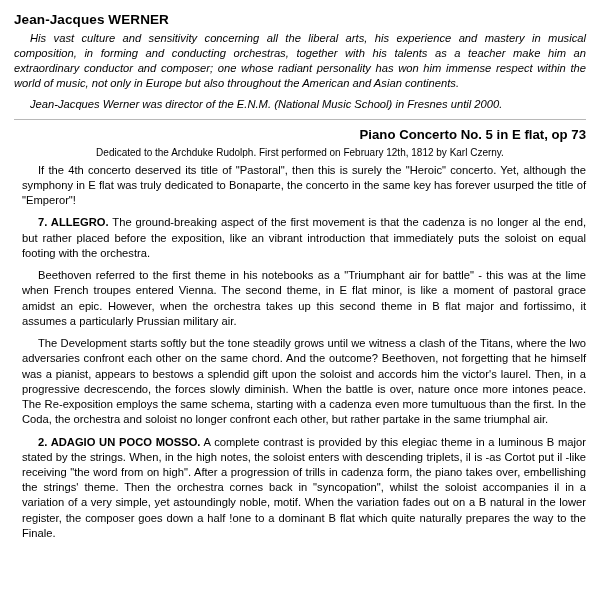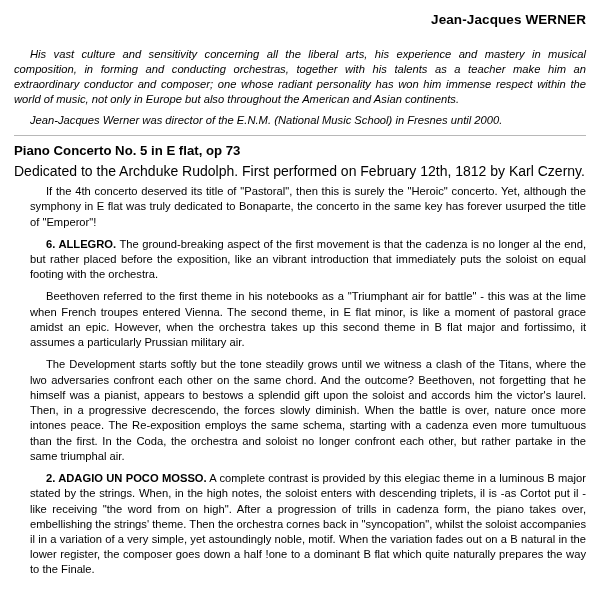--- a/index.html
+++ b/index.html
@@ -14,53 +14,53 @@
     color: #000000;
     overflow: hidden;
   }
   .page {
     width: 600px;
     height: 600px;
     box-sizing: border-box;
     padding: 10px 14px 0 14px;
   }
   .title {
-    text-align: right;
+    text-align: left;
     font-weight: bold;
     font-size: 13.5px;
-    margin: 2px 0 20px 0;
+    margin: 2px 0 4px 0;
     letter-spacing: 0.1px;
   }
   .bio p {
     margin: 0 0 6px 0;
     font-style: italic;
     font-size: 11.2px;
     line-height: 1.33;
     text-align: justify;
     text-indent: 16px;
   }
   .divider {
     border: none;
     border-top: 1px solid #b8b8b8;
     margin: 8px 0 7px 0;
   }
   .section-title {
-    text-align: left;
+    text-align: right;
     font-weight: bold;
     font-size: 13.2px;
     margin: 2px 0 4px 0;
   }
   .dedication {
-    text-align: left;
-    font-size: 14px;
+    text-align: center;
+    font-size: 10px;
     line-height: 1.33;
     margin: 0 0 3px 0;
   }
   .body p {
-    margin: 0 0 7px 16px;
+    margin: 0 0 7px 8px;
     font-size: 11.2px;
     line-height: 1.36;
     text-align: justify;
     text-indent: 16px;
   }
   .mvt {
     font-weight: bold;
   }
 </style>
 </head>
@@ -77,20 +77,20 @@
 
   <hr class="divider">
 
   <h2 class="section-title">Piano Concerto No. 5 in E flat, op 73</h2>
 
   <div class="dedication">Dedicated to the Archduke Rudolph. First performed on February 12th, 1812 by Karl Czerny.</div>
 
   <div class="body">
     <p>If the 4th concerto deserved its title of "Pastoral", then this is surely the "Heroic" concerto. Yet, although the symphony in E flat was truly dedicated to Bonaparte, the concerto in the same key has forever usurped the title of "Emperor"!</p>
 
-    <p><span class="mvt">6. ALLEGRO.</span><span> The ground-breaking aspect of the first movement is that the cadenza is no longer al the end, but rather placed before the exposition, like an vibrant introduction that immediately puts the soloist on equal footing with the orchestra.</span></p>
+    <p><span class="mvt">7. ALLEGRO.</span><span> The ground-breaking aspect of the first movement is that the cadenza is no longer al the end, but rather placed before the exposition, like an vibrant introduction that immediately puts the soloist on equal footing with the orchestra.</span></p>
     <p>Beethoven referred to the first theme in his notebooks as a "Triumphant air for battle" - this was at the lime when French troupes entered Vienna. The second theme, in E flat minor, is like a moment of pastoral grace amidst an epic. However, when the orchestra takes up this second theme in B flat major and fortissimo, it assumes a particularly Prussian military air.</p>
     <p>The Development starts softly but the tone steadily grows until we witness a clash of the Titans, where the lwo adversaries confront each other on the same chord. And the outcome? Beethoven, not forgetting that he himself was a pianist, appears to bestows a splendid gift upon the soloist and accords him the victor's laurel. Then, in a progressive decrescendo, the forces slowly diminish. When the battle is over, nature once more intones peace. The Re-exposition employs the same schema, starting with a cadenza even more tumultuous than the first. In the Coda, the orchestra and soloist no longer confront each other, but rather partake in the same triumphal air.</p>
 
     <p><span class="mvt">2. ADAGIO UN POCO MOSSO.</span><span> A complete contrast is provided by this elegiac theme in a luminous B major stated by the strings. When, in the high notes, the soloist enters with descending triplets, il is -as Cortot put il -like receiving "the word from on high". After a progression of trills in cadenza form, the piano takes over, embellishing the strings' theme. Then the orchestra cornes back in "syncopation", whilst the soloist accompanies il in a variation of a very simple, yet astoundingly noble, motif. When the variation fades out on a B natural in the lower register, the composer goes down a half !one to a dominant B flat which quite naturally prepares the way to the Finale.</span></p>
   </div>
 
 </div>
 
 </body></html>

